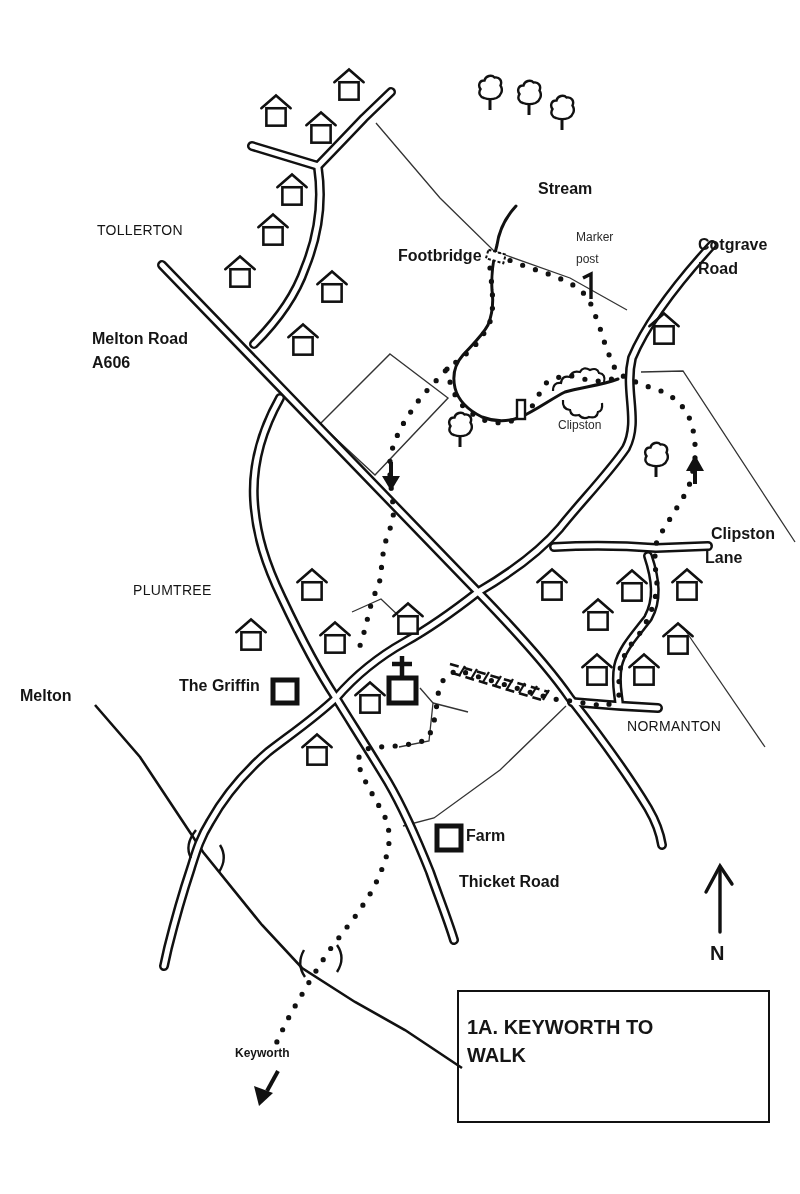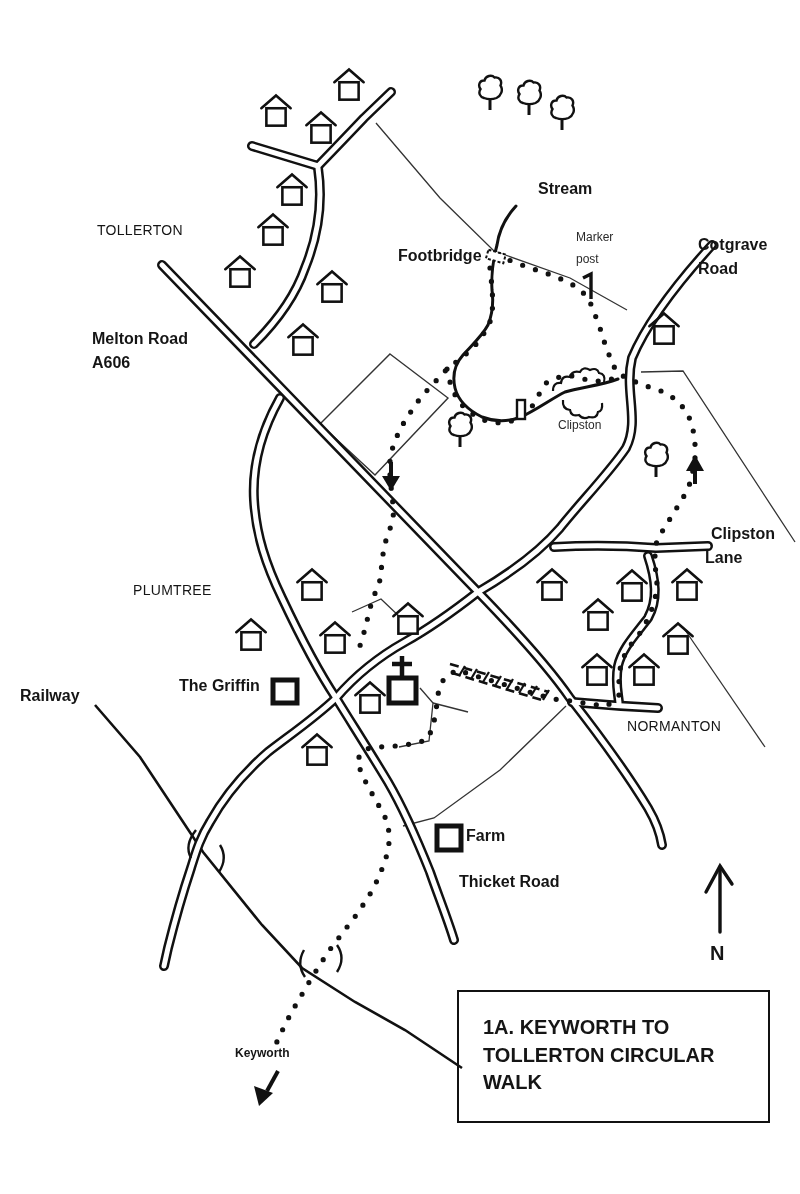--- a/index.html
+++ b/index.html
@@ -5,21 +5,21 @@
   html,body{margin:0;padding:0;background:#fff;}
   #stage{position:relative;width:800px;height:1194px;background:#fff;overflow:hidden;
          font-family:"Liberation Sans",sans-serif;color:#111;}
   #mapsvg{position:absolute;left:0;top:0;}
   .lbl{position:absolute;white-space:nowrap;color:#151515;}
   .lbl.big{font-size:14px;font-weight:400;letter-spacing:.3px;}
   .lbl.med{font-size:16px;font-weight:700;}
   .lbl.reg{font-size:12px;font-weight:400;color:#2a2a2a;}
   .lbl.n{font-size:20px;font-weight:700;}
   #titlebox{position:absolute;left:457px;top:990px;width:313px;height:133px;
-            border:2.5px solid #111;box-sizing:border-box;padding:22px 0 0 24px;}
+            border:2.5px solid #111;box-sizing:border-box;padding:22px 0 0 8px;}
   #titlebox .tline{font-size:20px;font-weight:700;line-height:1.38;color:#151515;}
 </style>
 </head>
 <body>
 
 <div id="stage">
 
   <svg id="mapsvg" width="800" height="1194" viewBox="0 0 800 1194">
     <defs>
       <symbol id="house-sym" viewBox="0 0 36 40">
@@ -196,26 +196,25 @@
   <div class="lbl med" style="left:398px;top:247px">Footbridge</div>
   <div class="lbl reg" style="left:576px;top:230px">Marker</div>
   <div class="lbl reg" style="left:576px;top:252px">post</div>
   <div class="lbl med" style="left:698px;top:236px">Cotgrave</div>
   <div class="lbl med" style="left:698px;top:260px">Road</div>
   <div class="lbl reg" style="left:558px;top:418px">Clipston</div>
   <div class="lbl med" style="left:711px;top:525px">Clipston</div>
   <div class="lbl med" style="left:705px;top:549px">Lane</div>
   <div class="lbl big" style="left:133px;top:582px">PLUMTREE</div>
   <div class="lbl med" style="left:179px;top:677px">The Griffin</div>
-  <div class="lbl med" style="left:20px;top:687px">Railway</div>
+  <div class="lbl med" style="left:20px;top:687px">Melton</div>
   <div class="lbl big" style="left:627px;top:718px">NORMANTON</div>
   <div class="lbl med" style="left:466px;top:827px">Farm</div>
   <div class="lbl med" style="left:459px;top:873px">Thicket Road</div>
   <div class="lbl med" style="left:235px;top:1046px;font-size:12px">Keyworth</div>
   <div class="lbl n" style="left:710px;top:942px">N</div>
 
   <div id="titlebox">
     <div class="tline">1A.  KEYWORTH TO</div>
-    <div class="tline">TOLLERTON CIRCULAR</div>
     <div class="tline">WALK</div>
   </div>
 
 </div>
 
 </body></html>

